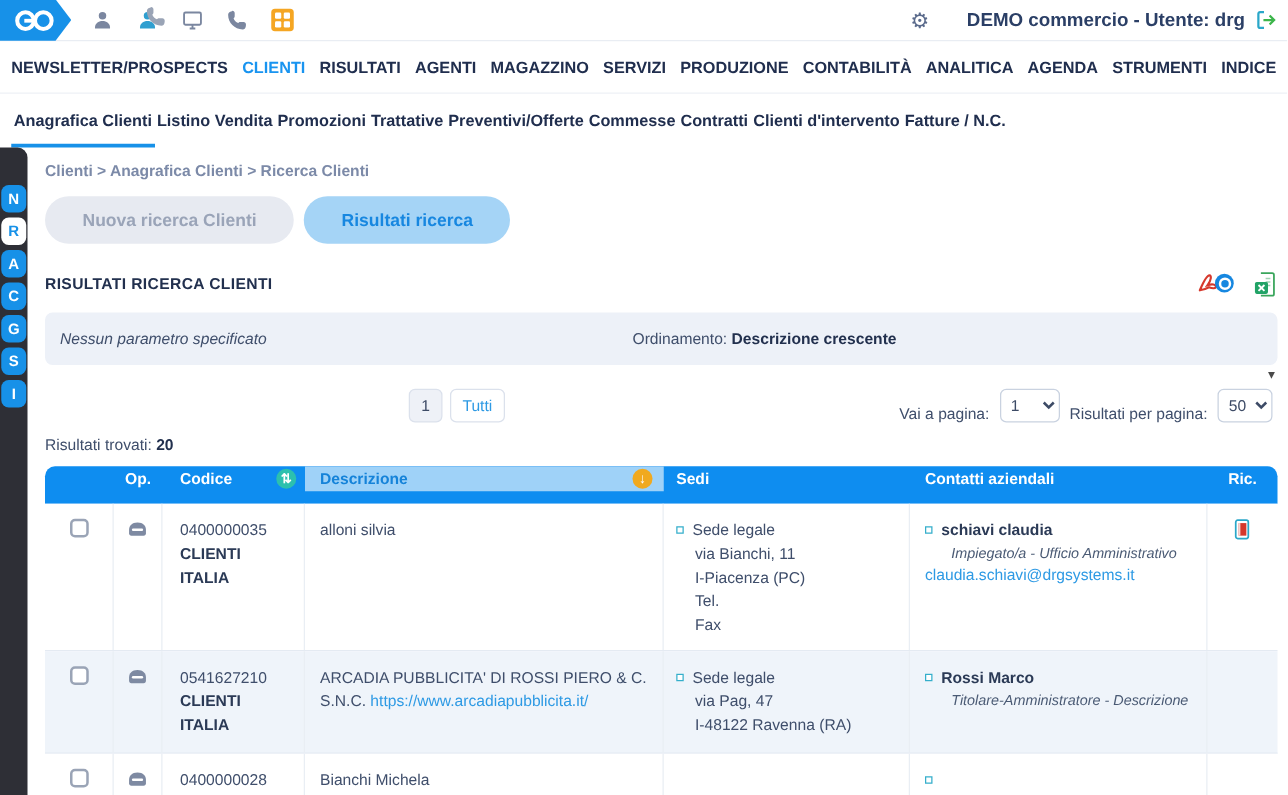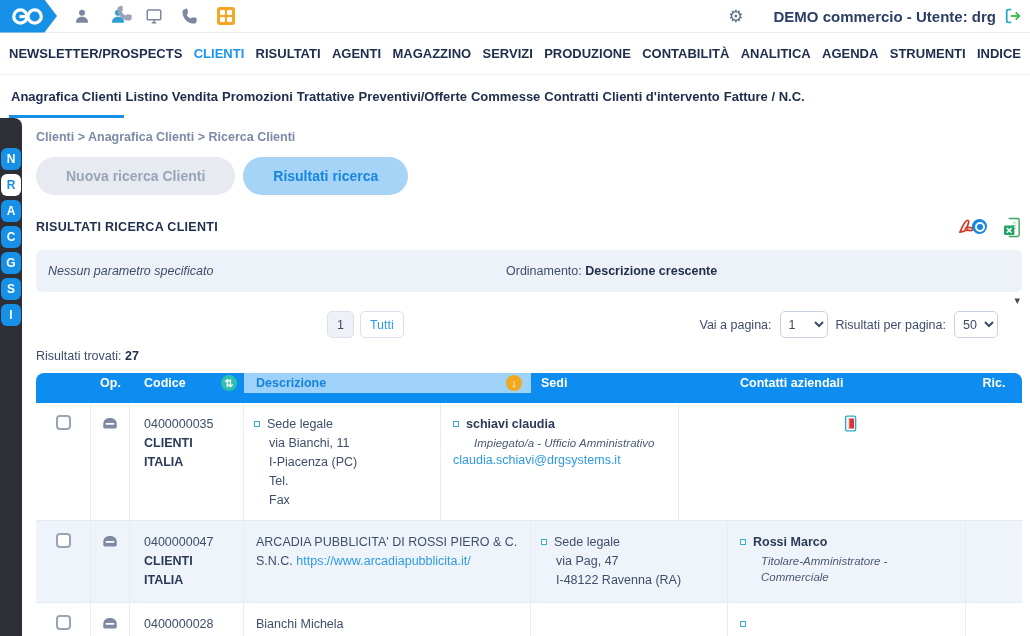--- a/index.html
+++ b/index.html
@@ -62,21 +62,21 @@
   .param-empty{font-style:italic;}
   .param-order{position:absolute;left:470px;}
   .param-order b{color:#22304e;}
   .caret-row{height:16px;text-align:right;padding-right:2px;color:#4a4a4a;font-size:11px;line-height:16px;}
   .pag-row{position:relative;height:30px;margin:3px 0 4px;}
   .pages{position:absolute;left:291px;top:0;display:flex;gap:6px;}
   .pg-btn{height:27px;min-width:25px;padding:0 9px;border:1px solid #dbe1ec;border-radius:5px;
           background:#eef1f7;color:#3d4b66;font-size:12.5px;display:flex;align-items:center;
           justify-content:center;cursor:pointer;font-family:inherit;}
   .pg-btn.all{background:#fff;color:#2e9ae4;}
-  .pag-right{position:absolute;right:24px;top:0;display:flex;align-items:center;gap:8px;
+  .pag-right{position:absolute;right:4px;top:0;display:flex;align-items:flex-end;gap:8px;
              font-size:12.5px;color:#3f4e6b;}
   .pag-right select{height:27px;border:1px solid #c9d2e0;border-radius:5px;color:#3d4b66;background:#fff;
                     padding:0 4px;font-size:12.5px;font-family:inherit;}
   .sel-page{width:48px;} .sel-per{width:44px;}
   .found{font-size:12.5px;color:#3f4e6b;margin:8px 0 10px;}
   .found b{color:#22304e;}
   
   .thead{display:flex;background:#0e8df0;color:#fff;font-weight:bold;font-size:12.5px;height:30px;
          border-radius:8px 8px 0 0;overflow:hidden;}
   .thead>div{display:flex;align-items:center;height:20px;}
@@ -270,21 +270,21 @@
           </select>
           <span>Risultati per pagina:</span>
           <select class="sel-per">
             <option>50</option>
           </select>
         </span>
       </div>
 
       <div class="found">
         <span>Risultati trovati:</span>
-        <b>27</b>
+        <b>20</b>
       </div>
 
       <div class="table">
         <div class="thead">
           <div class="c-sel"></div>
           <div class="c-op">Op.</div>
           <div class="c-cod">
             <span>Codice</span>
             <span class="sort-badge sort-teal">⇅</span>
           </div>
@@ -307,20 +307,23 @@
                   <path d="M12 4C6 4 3 7.5 3 12v3.5C3 17 4 18 5.5 18h13c1.5 0 2.5-1 2.5-2.5V12c0-4.5-3-8-9-8z"></path>
                   <rect x="6" y="10.5" width="12" height="2.6" rx="1.3" fill="#fff"></rect>
                 </svg>
             </span>
           </div>
           <div class="cell-cod">
             <div>0400000035</div>
             <div class="tipo">CLIENTI</div>
             <div class="tipo">ITALIA</div>
           </div>
+          <div class="cell-desc">
+            <span>alloni silvia</span>
+          </div>
           <div class="cell-sedi">
             <div><span class="bullet"></span><span>Sede legale</span></div>
             <div class="indent">via Bianchi, 11</div>
             <div class="indent">I-Piacenza (PC)</div>
             <div class="indent">Tel.</div>
             <div class="indent">Fax</div>
           </div>
           <div class="cell-cont">
             <div><span class="bullet"></span><span class="cname">schiavi claudia</span></div>
             <div class="crole">Impiegato/a - Ufficio Amministrativo</div>
@@ -343,36 +346,36 @@
             </div>
           <div class="cell-op">
             <span>
               <svg viewBox="0 0 24 24" fill="#7e8aa2">
                   <path d="M12 4C6 4 3 7.5 3 12v3.5C3 17 4 18 5.5 18h13c1.5 0 2.5-1 2.5-2.5V12c0-4.5-3-8-9-8z"></path>
                   <rect x="6" y="10.5" width="12" height="2.6" rx="1.3" fill="#fff"></rect>
                 </svg>
             </span>
           </div>
           <div class="cell-cod">
-            <div>0400000047</div>
+            <div>0541627210</div>
             <div class="tipo">CLIENTI</div>
             <div class="tipo">ITALIA</div>
           </div>
           <div class="cell-desc">
             <span>ARCADIA PUBBLICITA' DI ROSSI PIERO &amp; C. S.N.C.</span>
             <a class="link">https://www.arcadiapubblicita.it/</a>
           </div>
           <div class="cell-sedi">
             <div><span class="bullet"></span><span>Sede legale</span></div>
             <div class="indent">via Pag, 47</div>
             <div class="indent">I-48122 Ravenna (RA)</div>
           </div>
           <div class="cell-cont">
             <div><span class="bullet"></span><span class="cname">Rossi Marco</span></div>
-            <div class="crole">Titolare-Amministratore - Commerciale</div>
+            <div class="crole">Titolare-Amministratore - Descrizione</div>
           </div>
           <div class="cell-ric"></div>
         </div>
 
         <div class="trow r3">
           <div class="cell-sel">
               <input type="checkbox" style="">
             </div>
           <div class="cell-op">
             <span>

